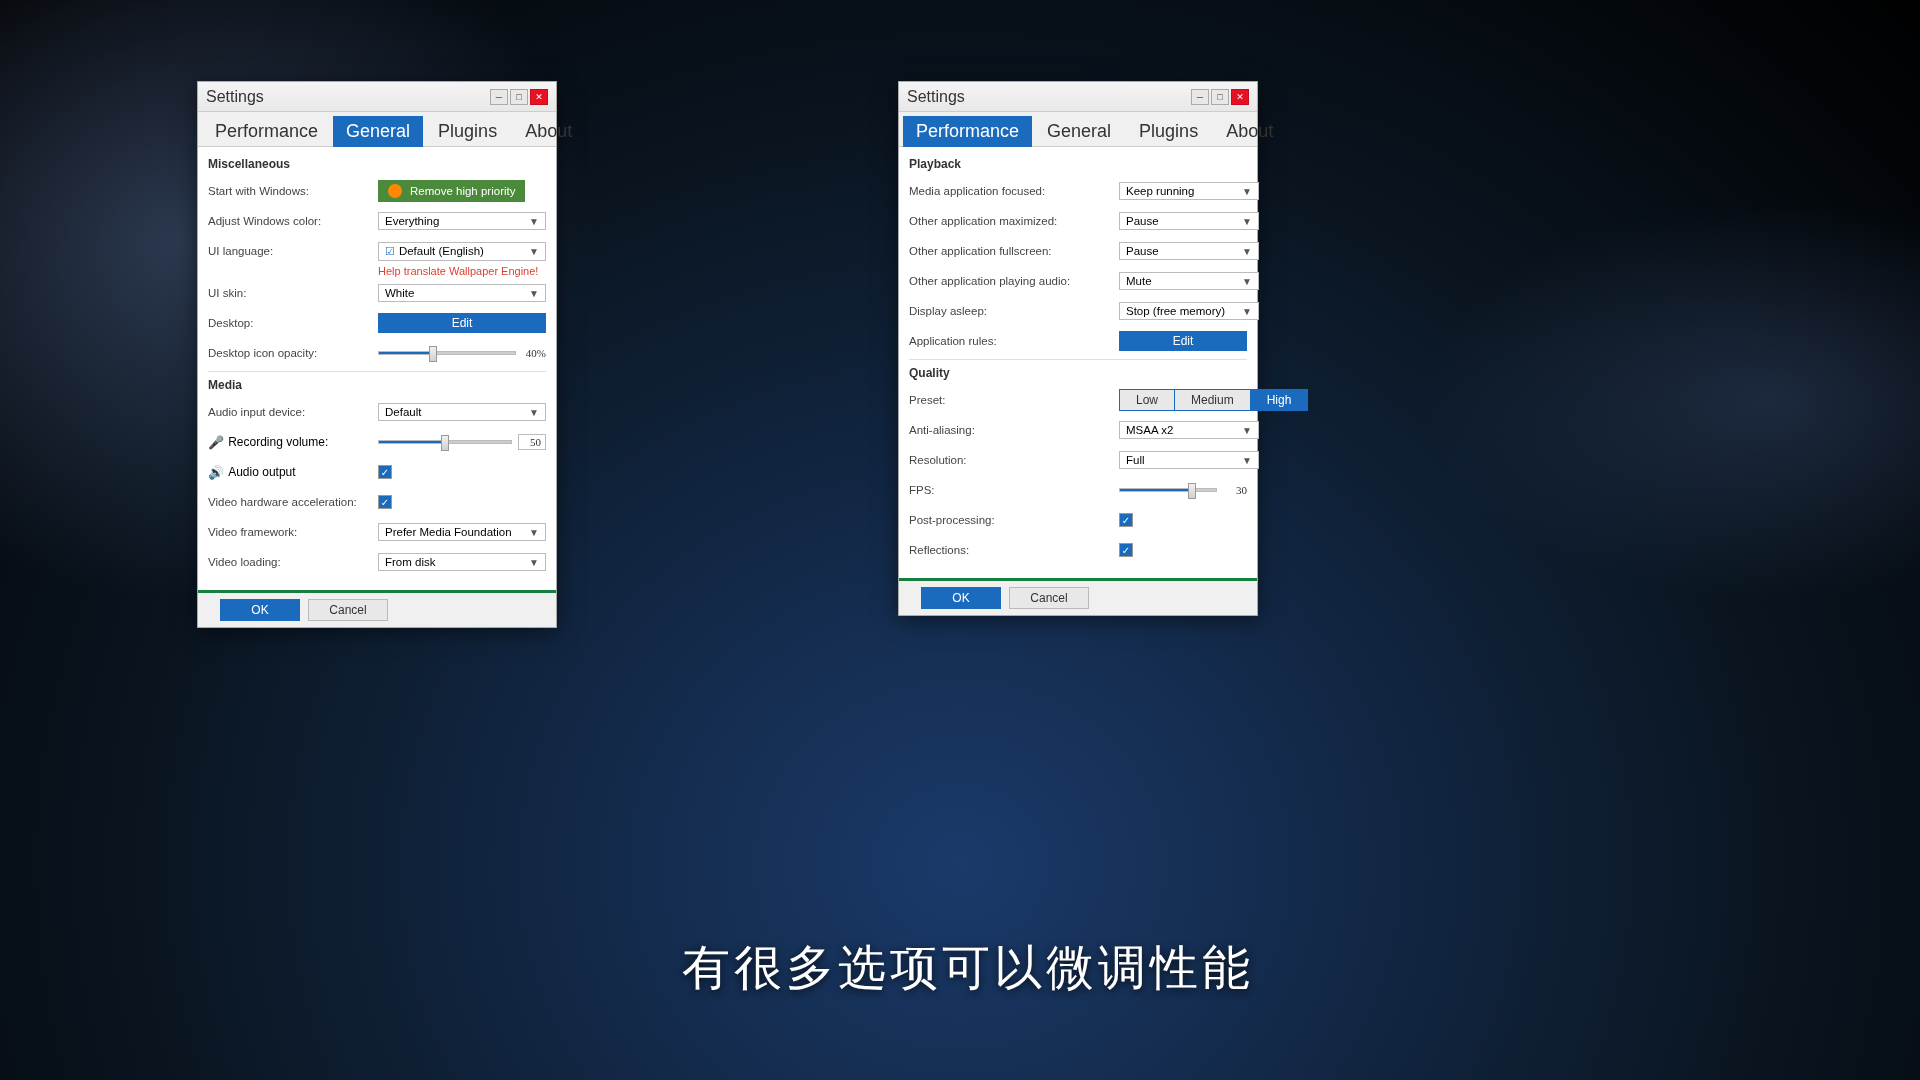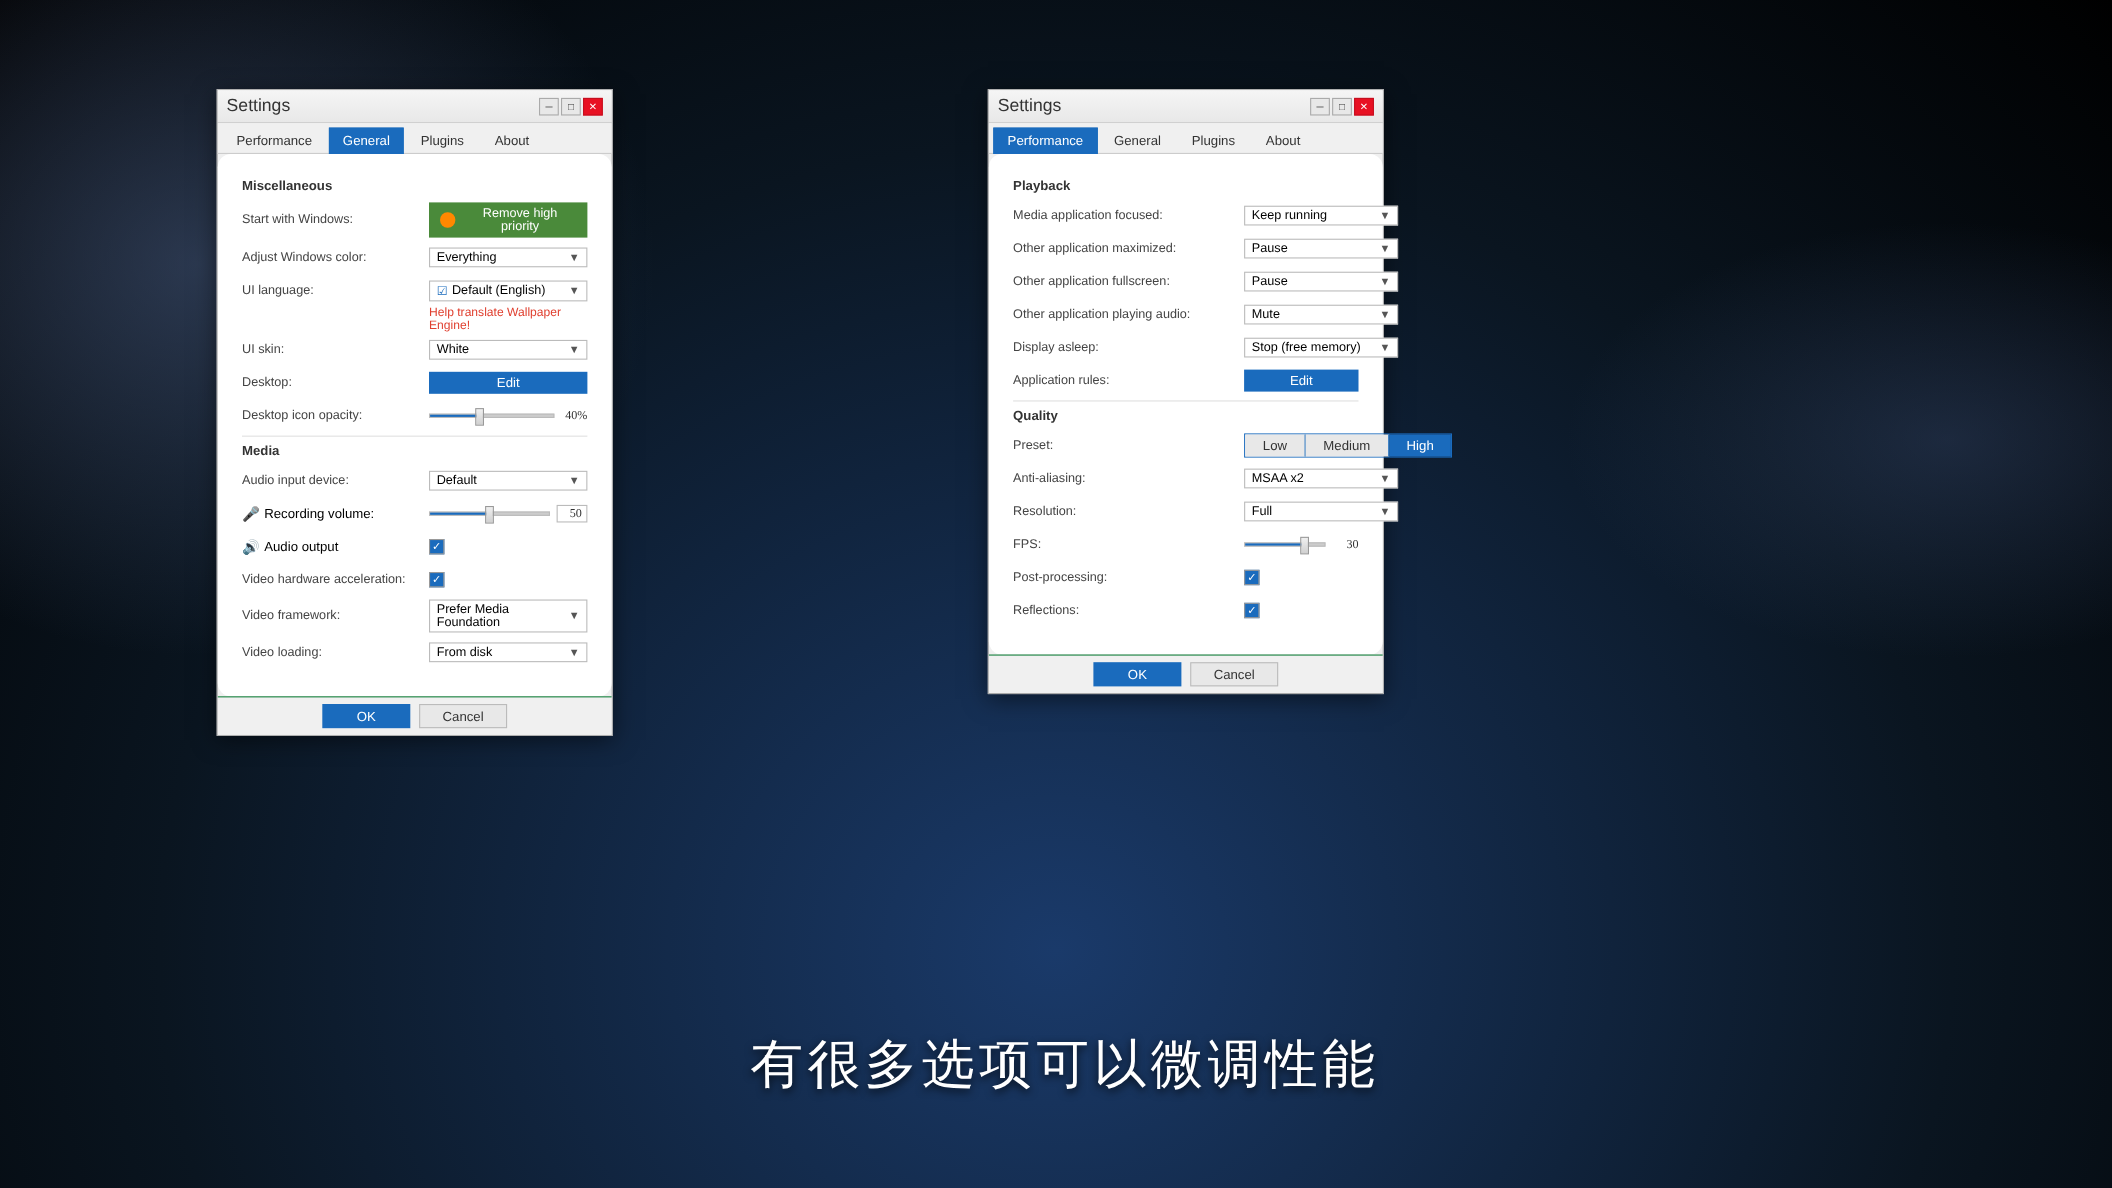--- a/index.html
+++ b/index.html
@@ -98,21 +98,21 @@
     .tabs {
       display: flex;
       background: #f0f0f0;
       border-bottom: 1px solid #ccc;
       padding: 4px 4px 0 4px;
       gap: 2px;
     }
 
     .tab {
       padding: 4px 12px;
-      font-size: 12px;
+      font-size: 18px;
       cursor: pointer;
       border: 1px solid transparent;
       border-bottom: none;
       background: transparent;
       color: #333;
     }
 
     .tab.active {
       background: #fff;
       border-color: #ccc;
@@ -123,22 +123,21 @@
 
     .tab.active.blue {
       background: #1a6bbd;
       color: white;
       border-color: #1a6bbd;
     }
 
     
     .window-content {
       background: #fff;
-      padding: 22px;
-      border-radius: 12px;
+      padding: 10px;
     }
 
     .section-title {
       font-size: 12px;
       font-weight: bold;
       color: #333;
       margin-bottom: 8px;
     }
 
     
@@ -284,24 +283,23 @@
       font-size: 11px;
       cursor: pointer;
       margin-left: 170px;
       margin-top: -4px;
       margin-bottom: 4px;
     }
 
     
     .window-footer {
       background: #f0f0f0;
-      border-top: 1px solid #15803d;
-      padding: 6px 10px;
-      display: flex;
-      justify-content: center;
+      border-top: 3px solid #15803d;
+      padding: 6px 22px;
+      display: flex;
       gap: 8px;
     }
 
     
     .preset-group {
       display: flex;
       border: 1px solid #1a6bbd;
     }
 
     .preset-btn {

